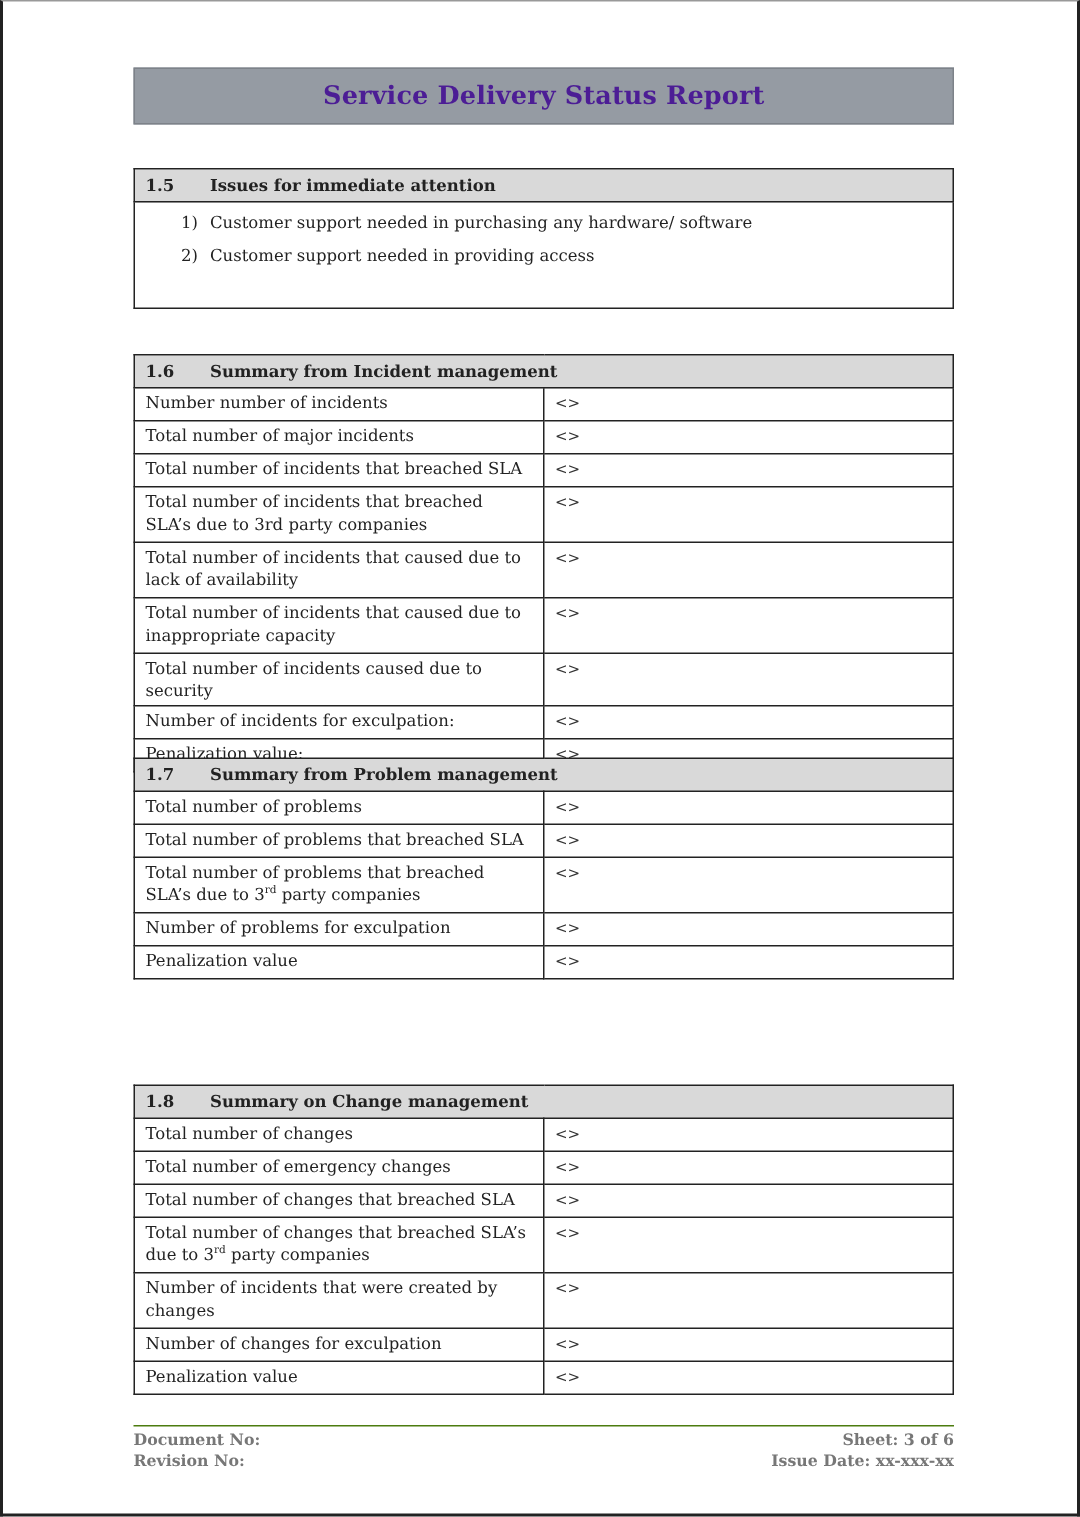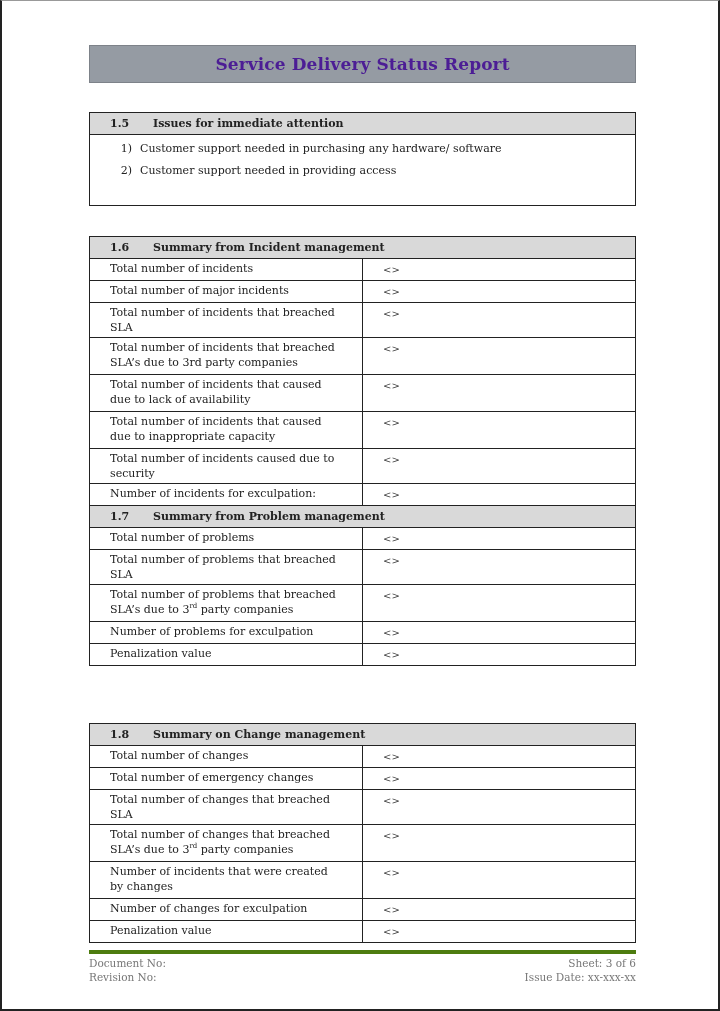--- a/index.html
+++ b/index.html
@@ -26,41 +26,41 @@
       letter-spacing: 0.1px;
     }
     table.sec {
       position: absolute; left: 87px; width: 547px;
       border-collapse: collapse; table-layout: fixed;
       font-size: 11px;
     }
     table.sec td, table.sec th {
       border: 1px solid #222;
       vertical-align: top;
-      padding: 2px 20px;
+      padding: 2px 7px;
       line-height: 15px;
       font-weight: normal;
       text-align: left;
     }
     table.sec th.hdr {
       background: #d9d9d9; font-weight: bold; height: 22px; padding-top: 3px;
     }
     .sec-num { display: inline-block; width: 43px; }
     table.sec td.lbl { width: 273px; }
     table.sec td.val { color: #333; font-size: 10px; padding-top: 3px; }
     tr.r1 td { height: 22px; }
     tr.r2 td { height: 37px; }
     .issues-body { height: 71px; padding: 6px 0 0 0 !important; }
     .issue-item { display: flex; line-height: 15px; margin-bottom: 7px; font-size: 11px; }
     .issue-num { width: 50px; text-align: right; padding-right: 8px; }
     sup { font-size: 7px; vertical-align: super; line-height: 0; }
     .footer {
       position: absolute; left: 87px; top: 949px; width: 547px;
-      border-top: 4px solid #4d7c0f; padding-top: 2px;
-      font-size: 10.5px; color: #777; line-height: 14px;
+      border-top: 1px solid #4d7c0f; padding-top: 2px;
+      font-size: 10.5px; color: #777; line-height: 14px; font-weight: bold;
     }
     .footer .row { display: flex; justify-content: space-between; }
   </style>
 </head>
 <body>
 
 <div class="page">
 
   <div class="title-bar">
     <span>Service Delivery Status Report</span>
@@ -89,21 +89,21 @@
     </table>
 
   <table class="sec" style="top:235px;">
     <tbody>
         <tr>
       <th class="hdr" colspan="2">
         <span class="sec-num">1.6</span><span>Summary from Incident management</span>
       </th>
     </tr>
     <tr class="r1">
-      <td class="lbl">Total number of incidents</td>
+      <td class="lbl">Number number of incidents</td>
       <td class="val">&lt;&gt;</td>
     </tr>
     <tr class="r1">
       <td class="lbl">Total number of major incidents</td>
       <td class="val">&lt;&gt;</td>
     </tr>
     <tr class="r1">
       <td class="lbl">Total number of incidents that breached SLA</td>
       <td class="val">&lt;&gt;</td>
     </tr>

